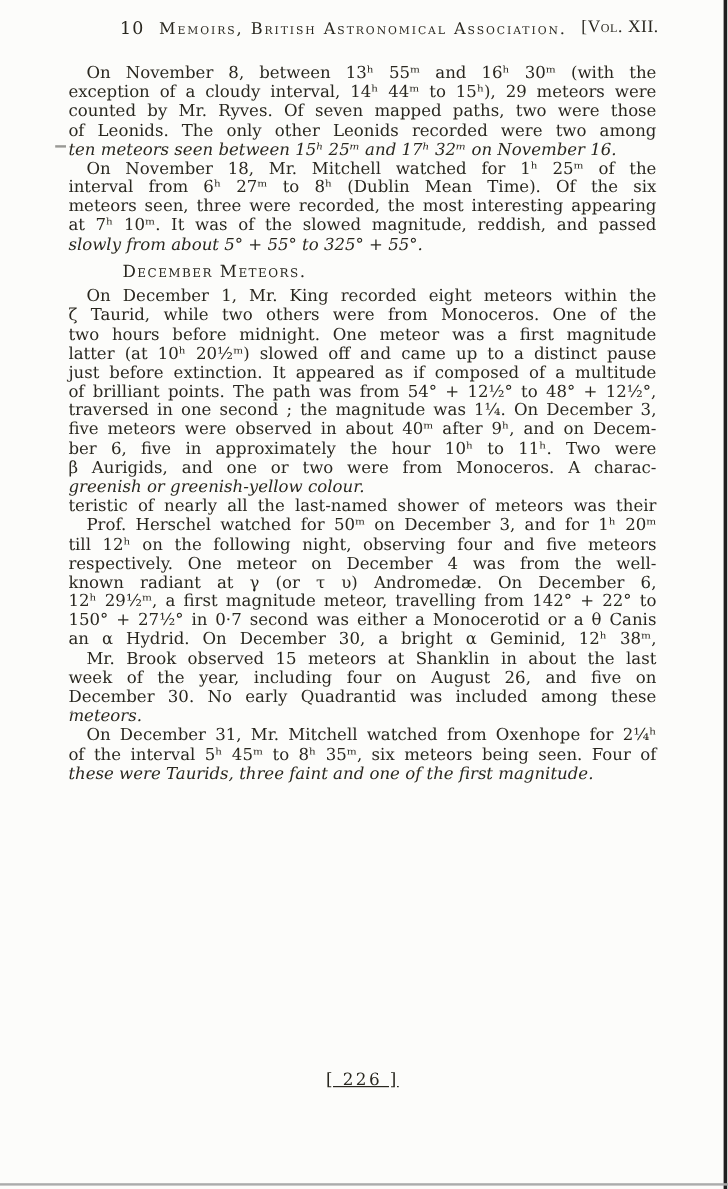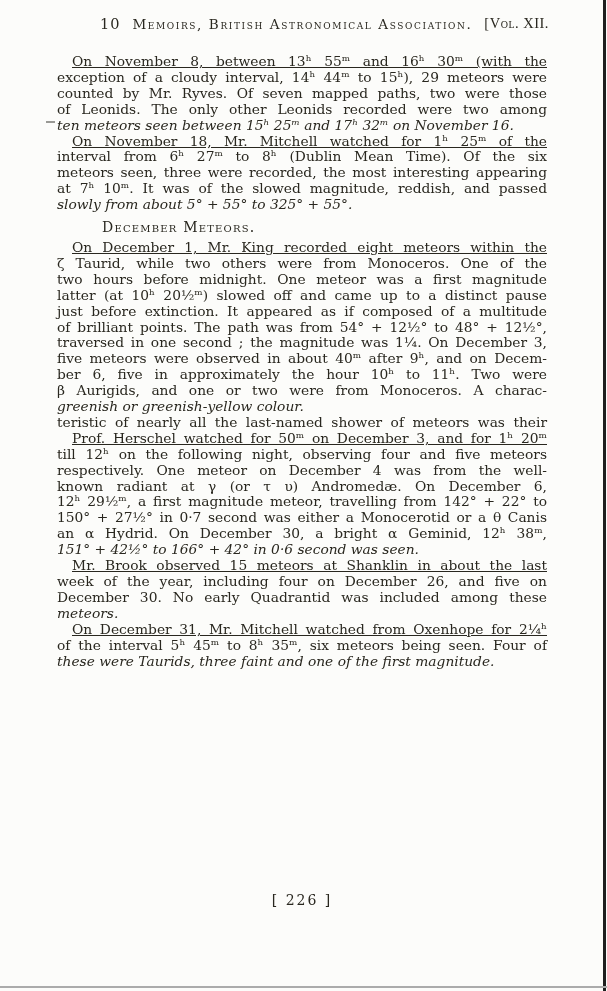--- a/index.html
+++ b/index.html
@@ -49,37 +49,38 @@
     top: 54px;
     left: 57px;
     width: 490px;
     font-size: 13.8px;
     line-height: 15.9px;
   }
   .line {
     text-align: justify;
     text-align-last: justify;
   }
-  .line.first { text-indent: 15px; text-decoration: underline; }
+  .line.first { text-indent: 15px; }
   .line.last  { text-align-last: left; font-style: italic; }
   .heading {
     font-variant: small-caps;
     letter-spacing: 1.2px;
     padding-left: 45px;
     margin: 7px 0 4px 0;
     font-size: 14px;
   }
   .folio {
     position: absolute;
     top: 892px;
     left: 57px;
     width: 490px;
     text-align: center;
     font-size: 14px;
     letter-spacing: 2px;
+    text-decoration: underline;
   }
   .edge-right {
     position: absolute;
     top: 0;
     left: 603px;
     width: 2.5px;
     height: 991px;
     background: var(--edge, #1f1f1f);
   }
   .edge-bottom {
@@ -152,25 +153,24 @@
         <div class="line">teristic of nearly all the last-named shower of meteors was their</div>
       </div>
       <div class="para">
         <div class="line first">Prof. Herschel watched for 50ᵐ on December 3, and for 1ʰ 20ᵐ</div>
         <div class="line">till 12ʰ on the following night, observing four and five meteors</div>
         <div class="line">respectively.  One meteor on December 4 was from the well-</div>
         <div class="line">known radiant at γ (or τ υ) Andromedæ.  On December 6,</div>
         <div class="line">12ʰ 29½ᵐ, a first magnitude meteor, travelling from 142° + 22° to</div>
         <div class="line">150° + 27½° in 0·7 second was either a Monocerotid or a θ Canis</div>
         <div class="line">an α Hydrid.  On December 30, a bright α Geminid, 12ʰ 38ᵐ,</div>
-        <div class="line last">151° + 42½° to 166° + 42° in 0·6 second was seen.</div>
       </div>
       <div class="para">
         <div class="line first">Mr. Brook observed 15 meteors at Shanklin in about the last</div>
-        <div class="line">week of the year, including four on December 26, and five on</div>
+        <div class="line">week of the year, including four on August 26, and five on</div>
         <div class="line">December 30.  No early Quadrantid was included among these</div>
         <div class="line last">meteors.</div>
       </div>
       <div class="para">
         <div class="line first">On December 31, Mr. Mitchell watched from Oxenhope for 2¼ʰ</div>
         <div class="line">of the interval 5ʰ 45ᵐ to 8ʰ 35ᵐ, six meteors being seen.  Four of</div>
         <div class="line last">these were Taurids, three faint and one of the first magnitude.</div>
       </div>
     </main>
 

